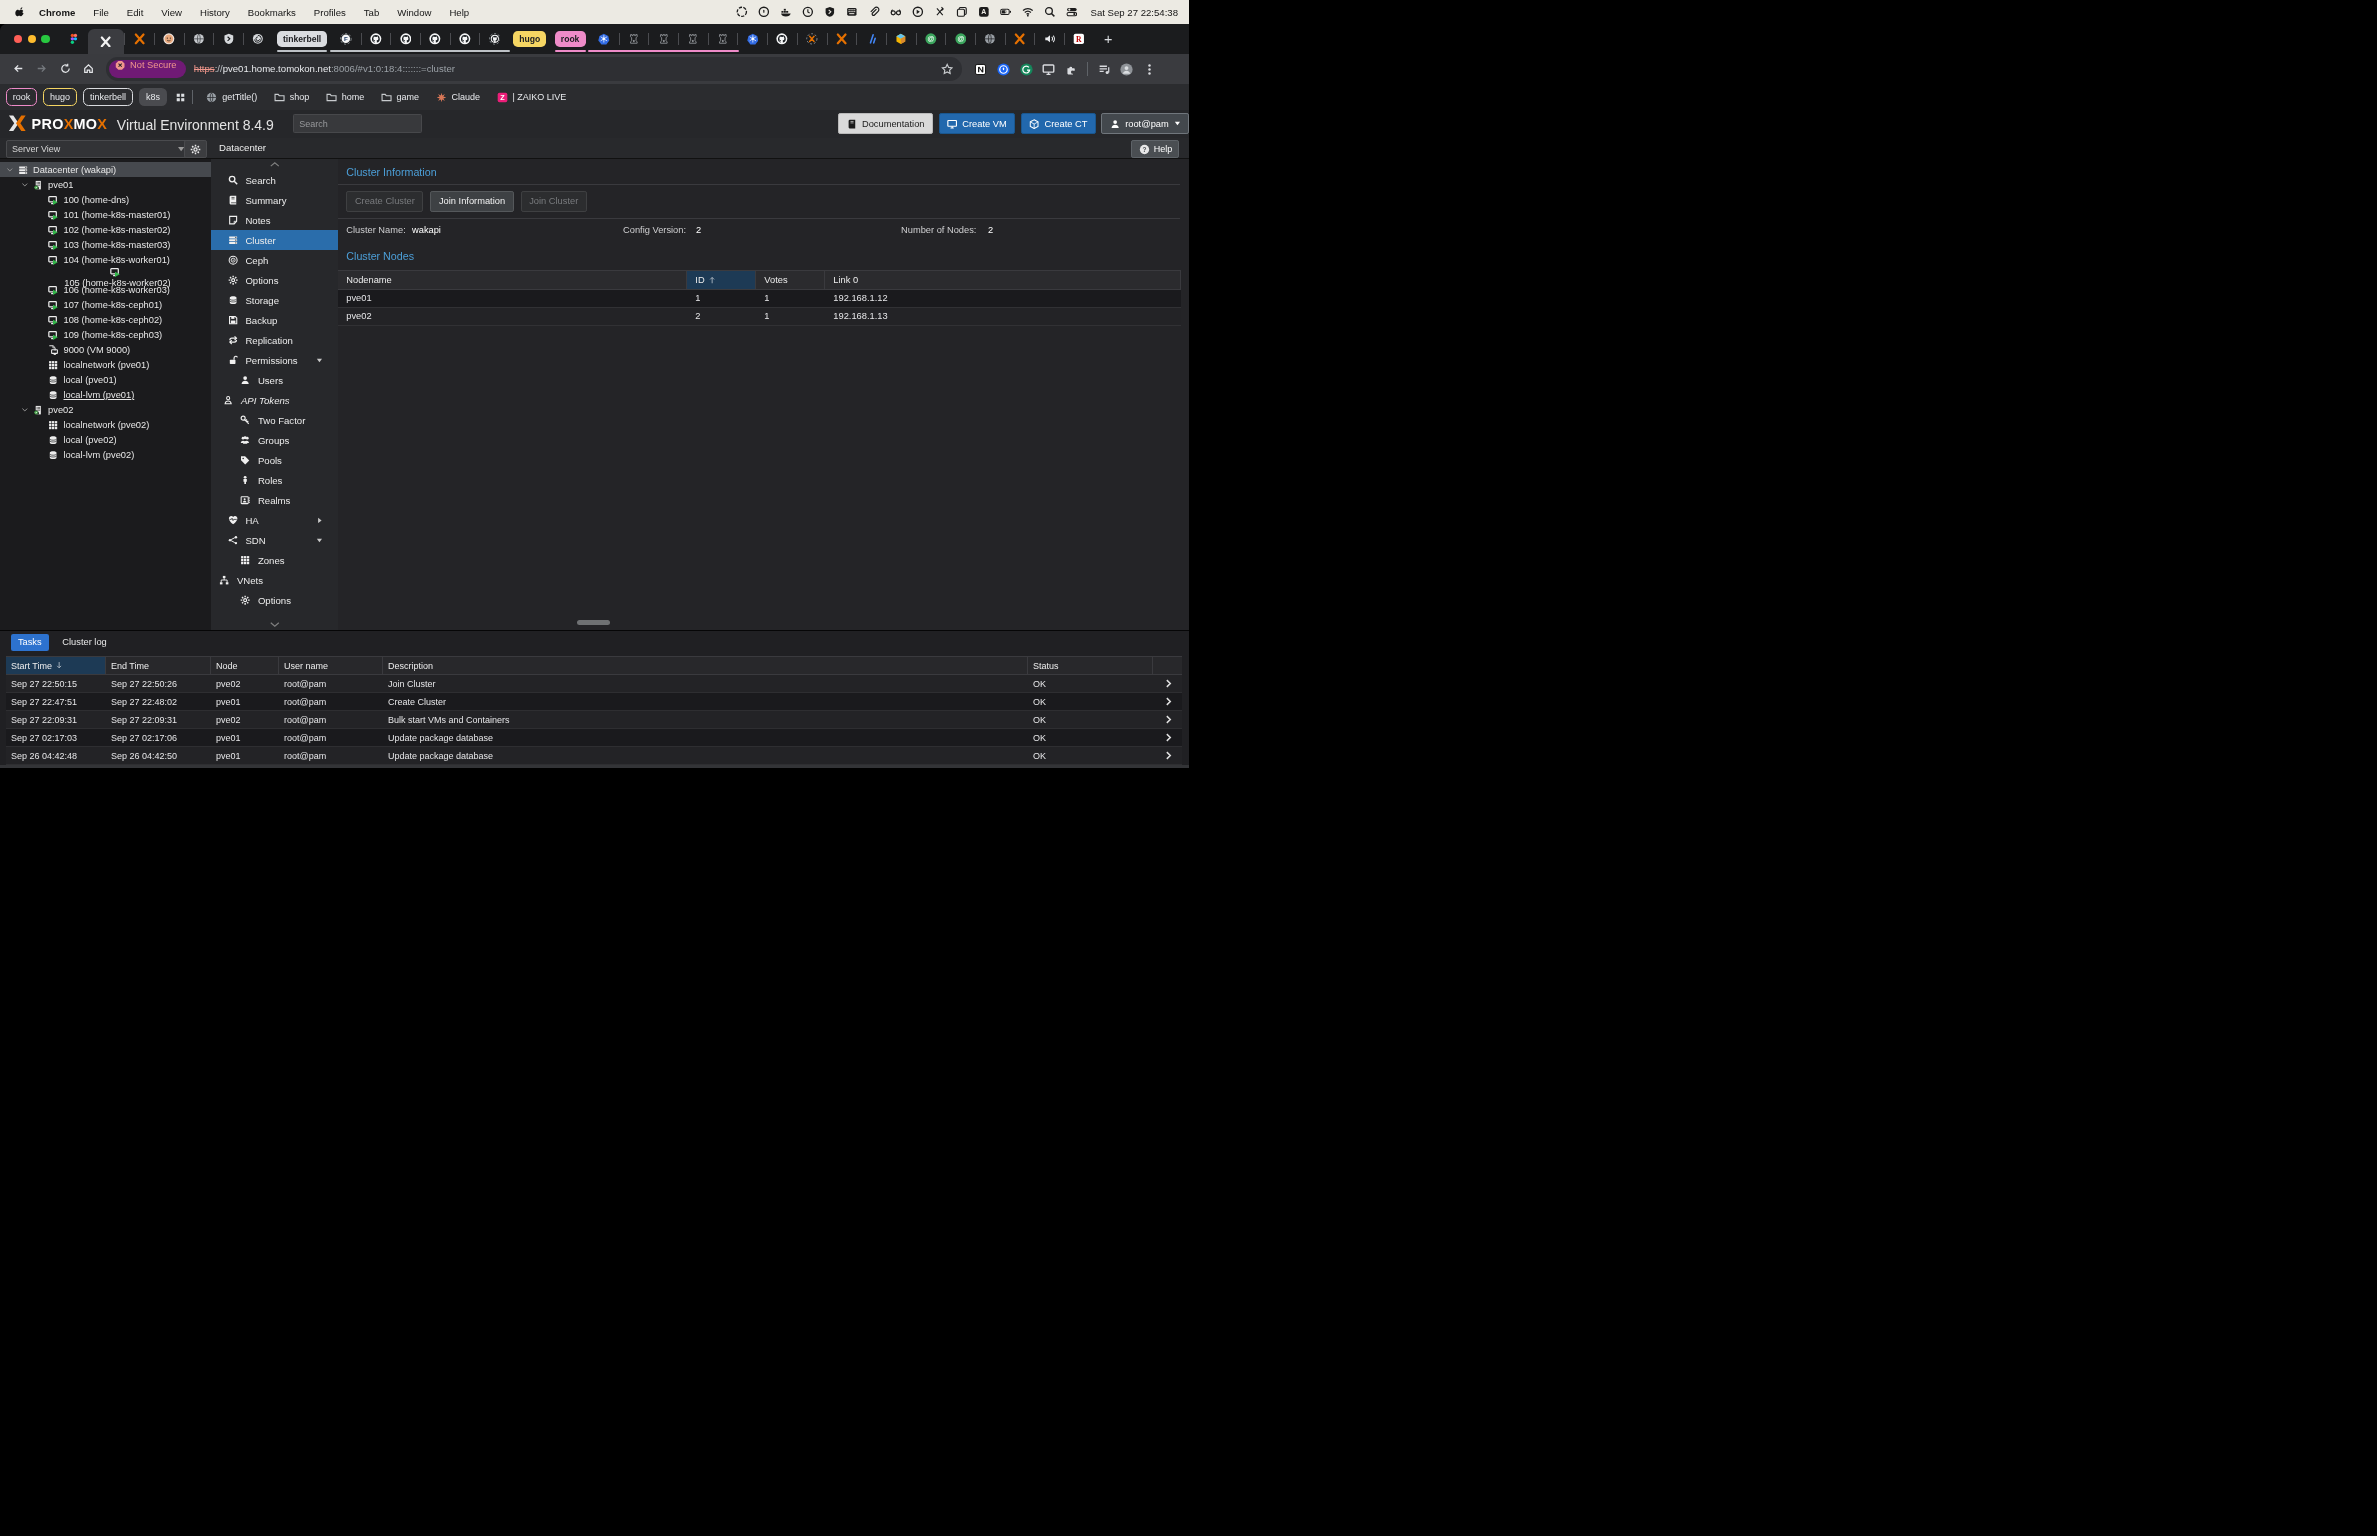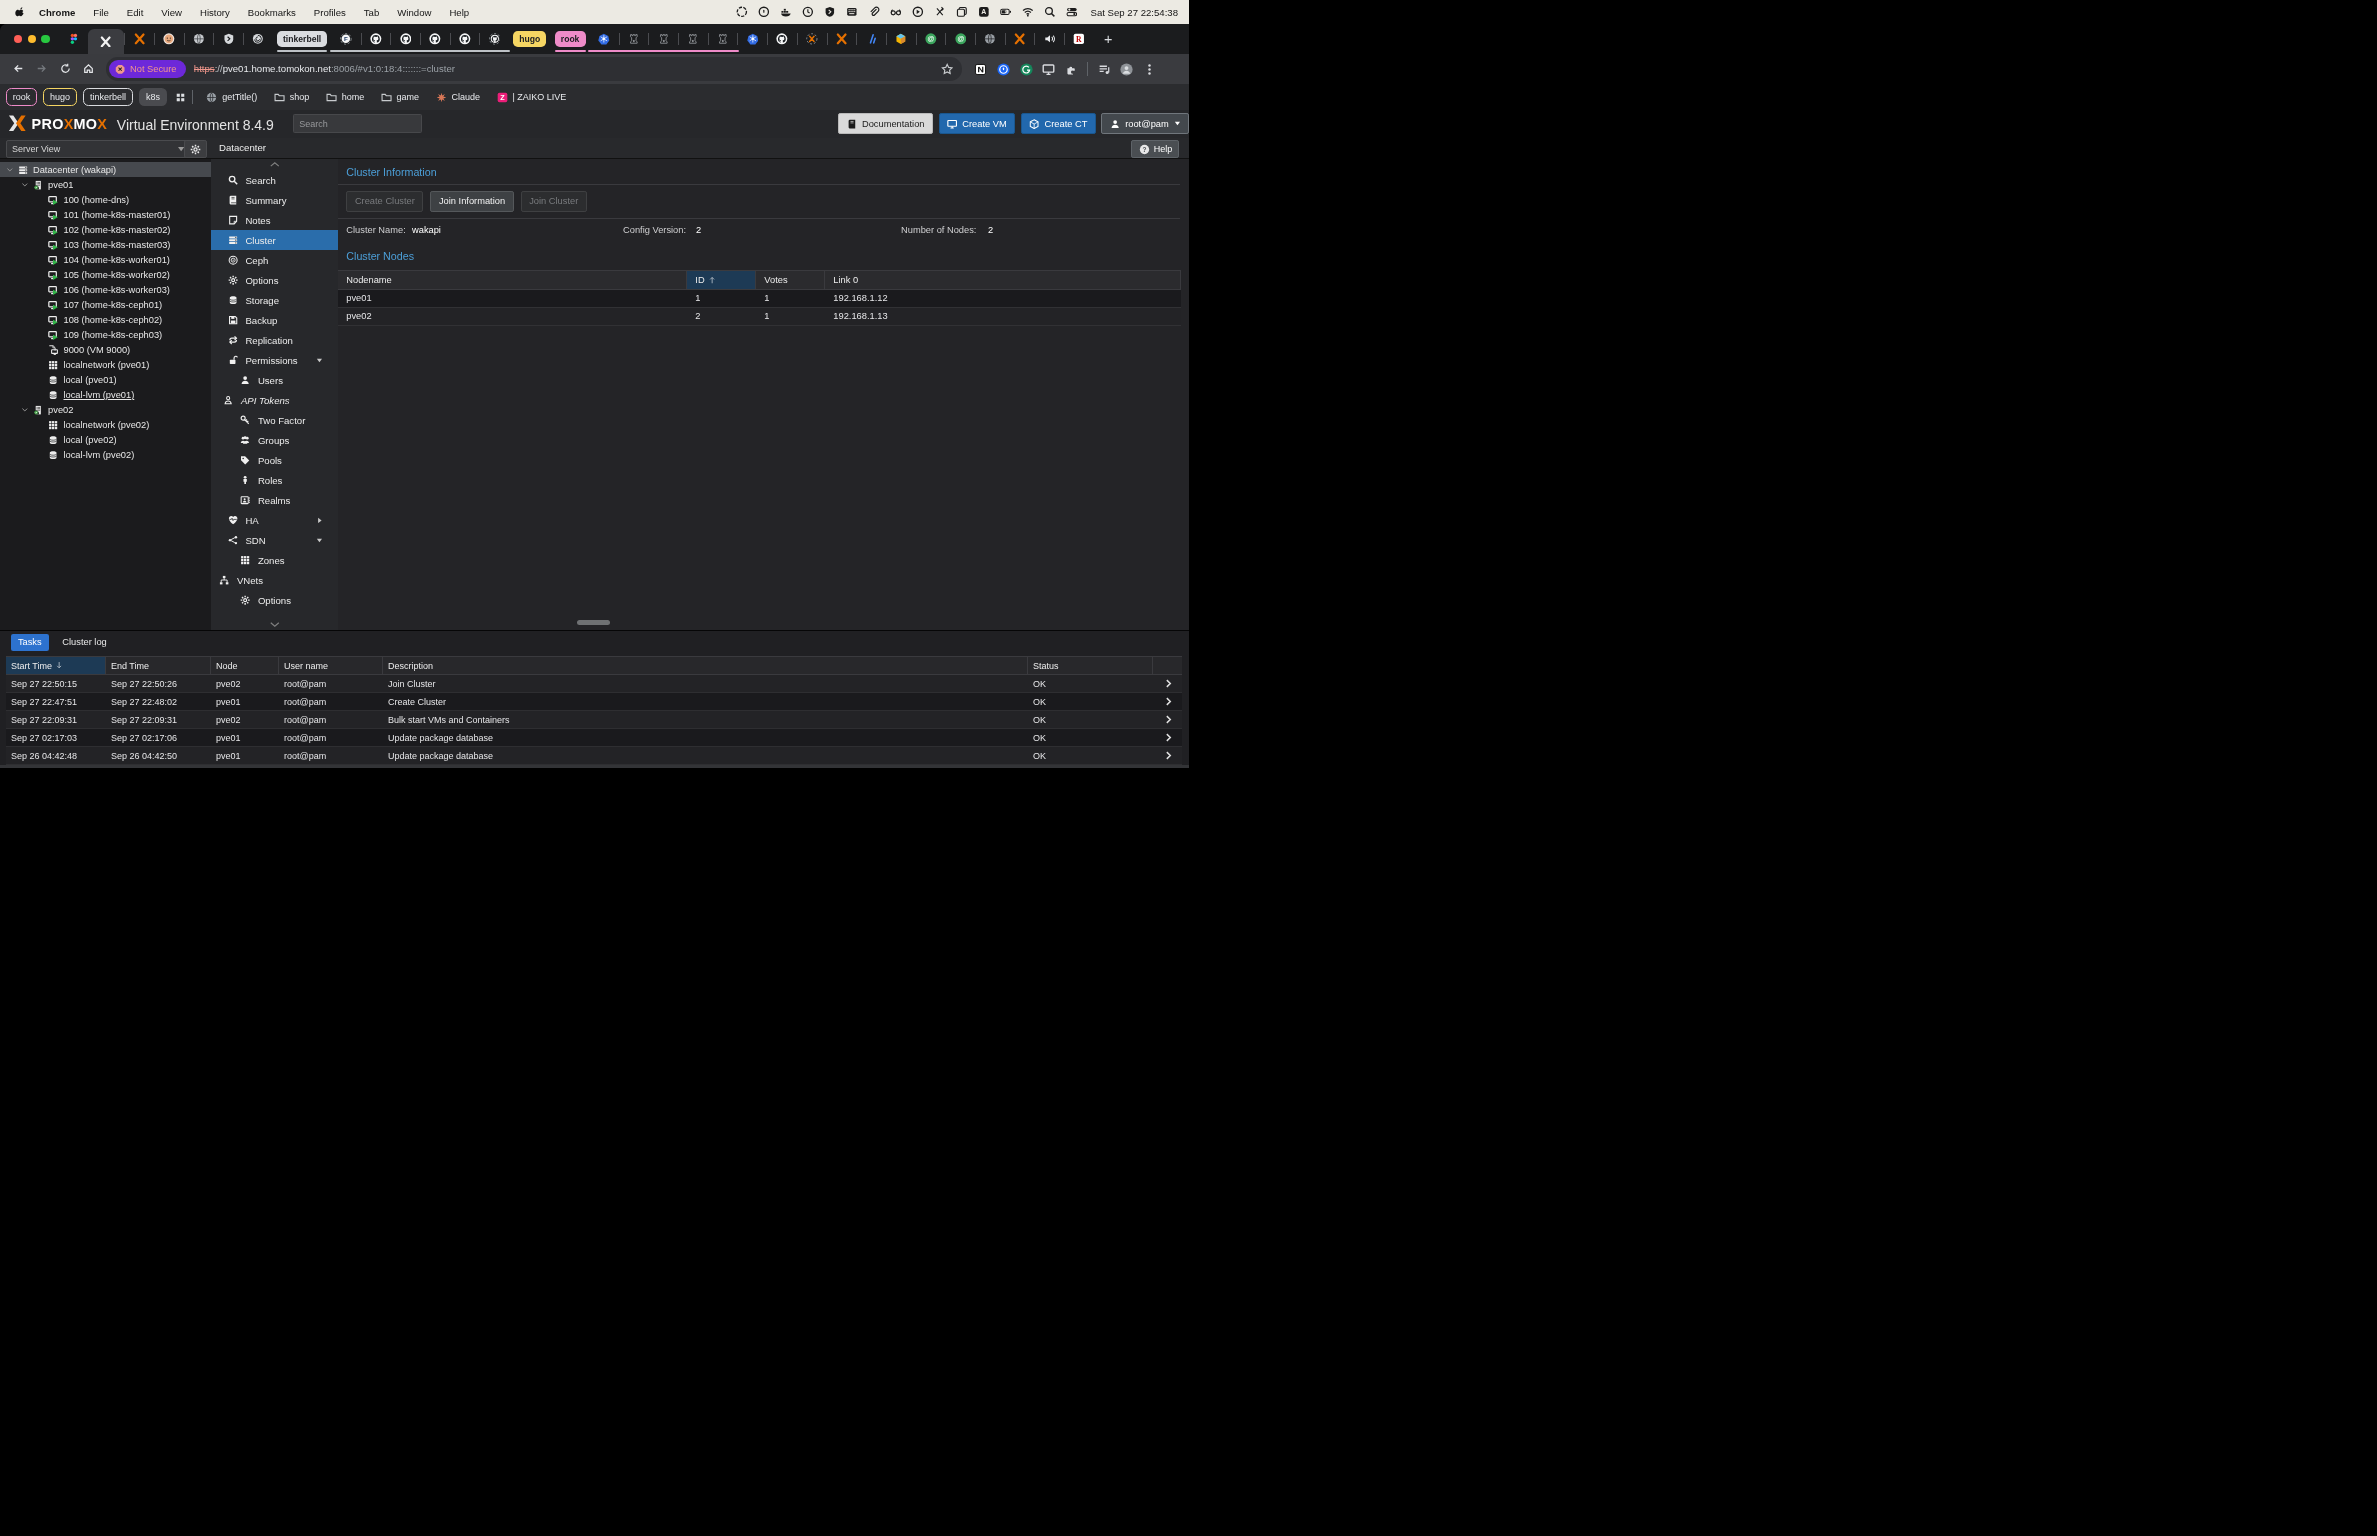--- a/index.html
+++ b/index.html
@@ -33,21 +33,21 @@
   .uline.pink::after{background:#EE8BC8}
   .group-pill.uline::after{left:0;right:0;bottom:-4.8px}
   #newtab-btn{width:20.6px;height:20.6px;display:flex;align-items:center;justify-content:center;color:#DADCE0;font-size:14.4px;margin-left:4.1px}
   #tabsearch-btn{margin-left:auto;margin-right:6.9px;width:27.5px;height:20.6px;background:#3B3C40;border-radius:10.3px;display:flex;align-items:center;justify-content:center;color:#C7CACD}
 
   
   #chrome-toolbar{position:absolute;left:0;top:30px;width:100%;height:30px;background:#3A3B3F;display:flex;align-items:center;}
   .navic{width:23.4px;height:23.4px;display:flex;align-items:center;justify-content:center;color:#E2E4E7;flex:0 0 auto}
   .navic.disabled{color:#74787D}
   #omnibox{flex:0 0 auto;width:856px;height:23.4px;margin-left:5.5px;background:#2E2F33;border-radius:11.7px;display:flex;align-items:center;position:relative;}
-  #notsecure-chip{height:18.6px;border-radius:9.6px;background:#6d28d9;color:#F0978C;display:flex;align-items:center;gap:4.8px;padding:0 9px 0 6.2px;margin-left:2.8px;font-size:9.3px;}
+  #notsecure-chip{height:18.6px;border-radius:9.6px;background:#701a75;color:#F0978C;display:flex;align-items:flex-start;gap:4.8px;padding:0 9px 0 6.2px;margin-left:2.8px;font-size:9.3px;}
   #url-text{margin-left:8.3px;font-size:9.6px;white-space:nowrap;overflow:hidden}
   #url-text .scheme{color:#F0978C;text-decoration:line-through}
   #url-text .sep{color:#BFC3C7}
   #url-text .host{color:#E8EAED}
   #url-text .rest{color:#9AA0A6}
   #omni-star{position:absolute;right:8.3px;color:#C7CACD;width:12.4px;height:12.4px}
   #ext-area{display:flex;align-items:center;gap:9.6px;margin-left:12.4px;color:#DADCE0}
   #ext-area .ic{width:13px;height:13px}
   .ext-divider{width:0.7px;height:13.8px;background:#5F6368}
 
@@ -932,21 +932,21 @@
               <span style="width: 12.4px;"></span>
               <span class="ic">
                 <svg viewBox="0 0 16 16" xmlns="http://www.w3.org/2000/svg">
                   <rect x="1.3" y="2.6" width="11.6" height="8" rx=".8" fill="none" stroke="currentColor" stroke-width="1.9"></rect>
                   <path d="M4.8 13.4h3.4" stroke="currentColor" stroke-width="1.9"></path>
                   <path d="M7.8 7.2l7.4 4.1-7.4 4.1z" fill="#33B54A"></path>
                 </svg>
               </span>
               <span>104 (home-k8s-worker01)</span>
             </div>
-            <div class="tree-row" style="padding-left: 36px;">
+            <div class="tree-row" style="padding-left: 24px; flex-direction: column;">
               <span style="width: 12.4px;"></span>
               <span class="ic">
                 <svg viewBox="0 0 16 16" xmlns="http://www.w3.org/2000/svg">
                   <rect x="1.3" y="2.6" width="11.6" height="8" rx=".8" fill="none" stroke="currentColor" stroke-width="1.9"></rect>
                   <path d="M4.8 13.4h3.4" stroke="currentColor" stroke-width="1.9"></path>
                   <path d="M7.8 7.2l7.4 4.1-7.4 4.1z" fill="#33B54A"></path>
                 </svg>
               </span>
               <span>105 (home-k8s-worker02)</span>
             </div>

